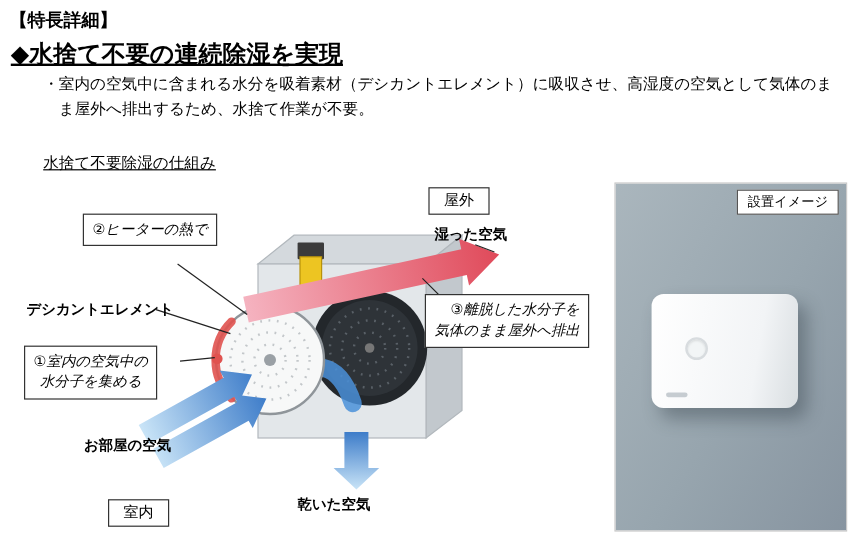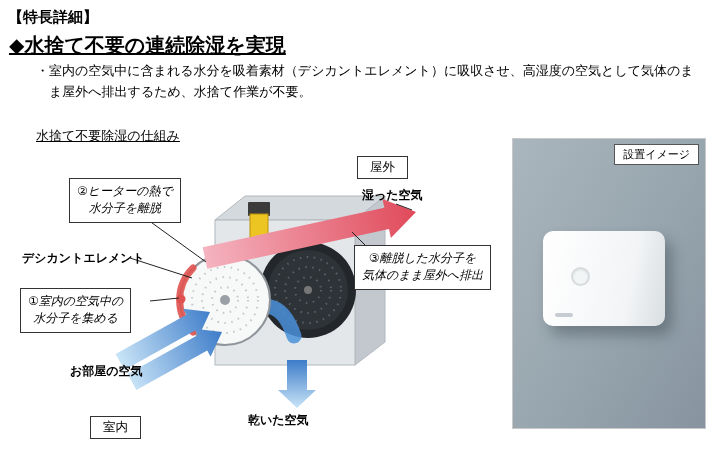--- a/index.html
+++ b/index.html
@@ -28,25 +28,25 @@
     font-size:12.5px; z-index:3;
   }
   .lab { position:absolute; font-size:12px; white-space:nowrap; z-index:3;font-weight:bold; }
   .tag-outdoor { left:337px; top:6px; }
   .tag-indoor  { left:70px;  top:266px; }
   .lab-humid   { left:342px; top:37px; }
   .lab-desiccant { left:2px; top:100px; }
   .lab-room    { left:50px;  top:213px; }
   .lab-dry     { left:228px; top:262px; }
   .c-heater  { left:49px;  top:28px; }
-  .c-exhaust { left:334px; top:95px; }
+  .c-exhaust { left:334px; top:95px;text-align:right; }
   .c-collect { left:0px;   top:138px; }
 
   .photo {
-    position:absolute; left:512px; top:138px; width:194px; height:291px;
+    position:absolute; left:512px; top:152px; width:194px; height:291px;
     background:linear-gradient(120deg,#aab6bd 0%, var(--wall-gray,#97a5ae) 55%, #8794a0 100%);
     border:1px solid #c9c9c9; box-sizing:border-box;
   }
   .photo-label {
     position:absolute; top:5px; right:6px; background:#fff; border:1px solid #555;
     font-size:11px; padding:2px 8px; z-index:2;
   }
   .unit {
     position:absolute; left:30px; top:92px; width:122px; height:95px; border-radius:10px;
     background:linear-gradient(100deg,#ffffff 0%, #f2f4f6 70%, #d9dee1 100%);
@@ -134,21 +134,20 @@
         <line x1="130" y1="151" x2="159" y2="148"></line>
         <line x1="376" y1="54" x2="392" y2="60"></line>
       </g>
     </svg>
 
     <div class="tag tag-outdoor">屋外</div>
     <div class="lab lab-humid">湿った空気</div>
 
     <div class="callout c-heater">
       <div>②ヒーターの熱で</div>
-      <div>水分子を離脱</div>
     </div>
 
     <div class="lab lab-desiccant">デシカントエレメント</div>
 
     <div class="callout c-exhaust">
       <div>③離脱した水分子を</div>
       <div>気体のまま屋外へ排出</div>
     </div>
 
     <div class="callout c-collect">

